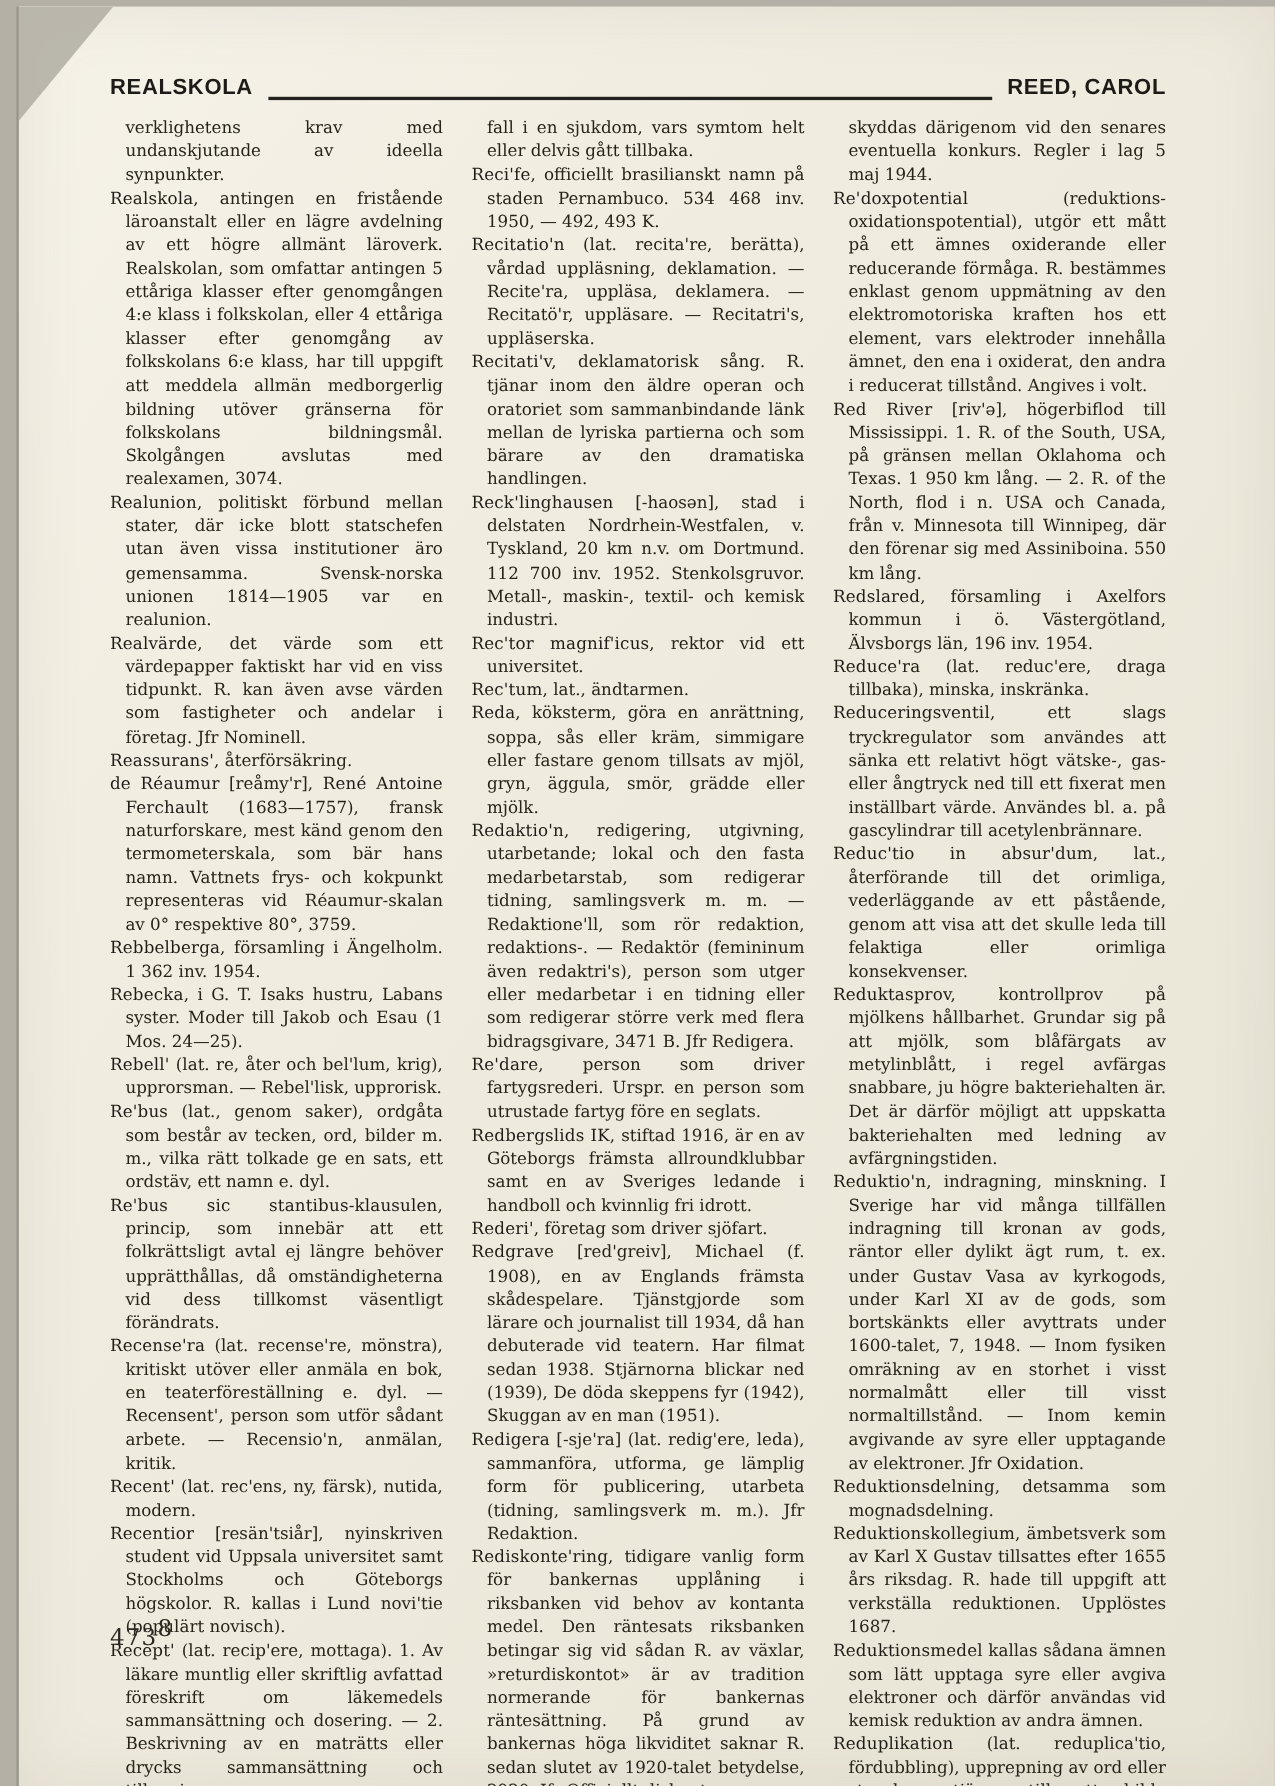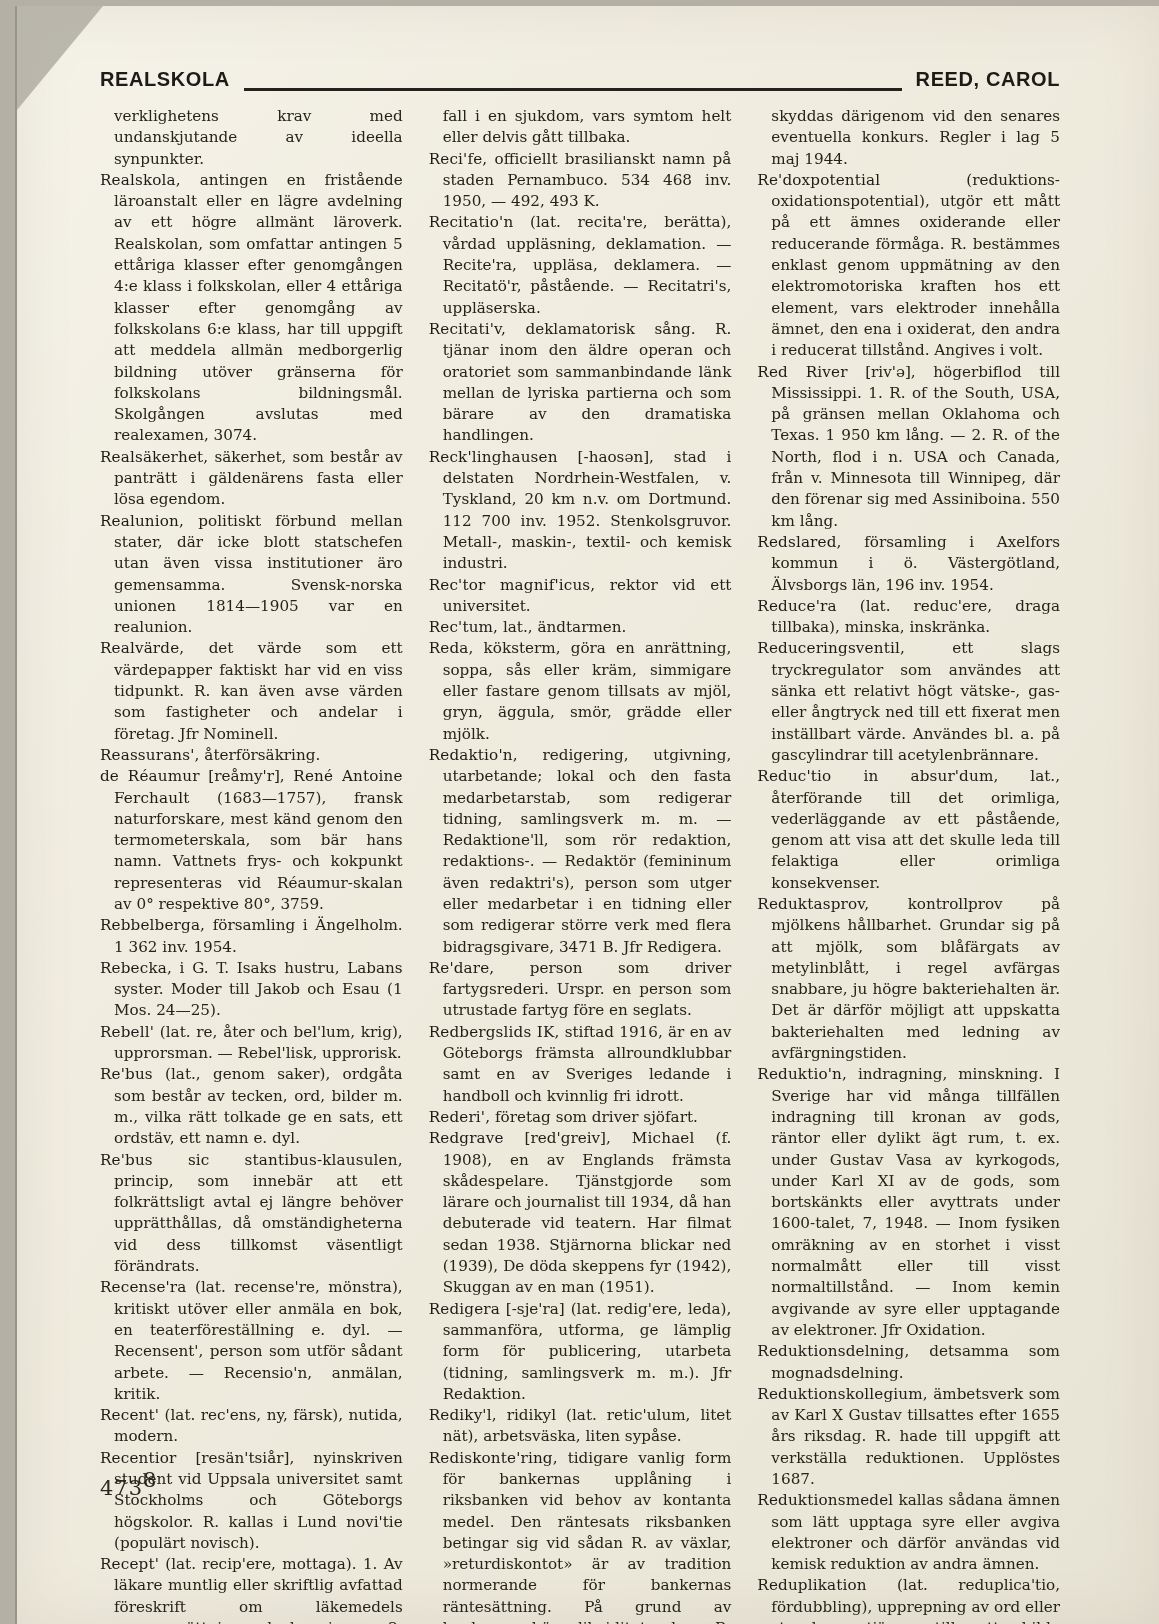--- a/index.html
+++ b/index.html
@@ -62,51 +62,49 @@
 <div class="header">
   <span>REALSKOLA</span>
   <span class="rule"></span>
   <span>REED, CAROL</span>
 </div>
 
 <div class="content">
   <div class="column">
       <p class="entry cont"><span>verklighetens krav med undanskjutande av ideella synpunkter.</span></p>
       <p class="entry"><b>Realskola,</b><span> antingen en fristående läroanstalt eller en lägre avdelning av ett högre allmänt läroverk. Realskolan, som omfattar antingen 5 ettåriga klasser efter genomgången 4:e klass i folkskolan, eller 4 ettåriga klasser efter genomgång av folkskolans 6:e klass, har till uppgift att meddela allmän medborgerlig bildning utöver gränserna för folkskolans bildningsmål. Skolgången avslutas med realexamen, 3074.</span></p>
-      <p class="entry"><b>Realsäkerhet,</b><span> säkerhet, som består av panträtt i gäldenärens fasta eller lösa egendom.</span></p>
       <p class="entry"><b>Realunion,</b><span> politiskt förbund mellan stater, där icke blott statschefen utan även vissa institutioner äro gemensamma. Svensk-norska unionen 1814—1905 var en realunion.</span></p>
       <p class="entry"><b>Realvärde,</b><span> det värde som ett värdepapper faktiskt har vid en viss tidpunkt. R. kan även avse värden som fastigheter och andelar i företag. Jfr Nominell.</span></p>
       <p class="entry"><b>Reassurans',</b><span> återförsäkring.</span></p>
       <p class="entry"><b>de Réaumur</b><span> [reåmy'r], </span><b>René Antoine Ferchault</b><span> (1683—1757), fransk naturforskare, mest känd genom den termometerskala, som bär hans namn. Vattnets frys- och kokpunkt representeras vid Réaumur-skalan av 0° respektive 80°, 3759.</span></p>
       <p class="entry"><b>Rebbelberga,</b><span> församling i Ängelholm. 1&nbsp;362 inv. 1954.</span></p>
       <p class="entry"><b>Rebecka,</b><span> i G. T. Isaks hustru, Labans syster. Moder till Jakob och Esau (1 Mos. 24—25).</span></p>
       <p class="entry"><b>Rebell'</b><span> (lat. re, åter och bel'lum, krig), upprorsman. — Rebel'lisk, upprorisk.</span></p>
       <p class="entry"><b>Re'bus</b><span> (lat., genom saker), ordgåta som består av tecken, ord, bilder m. m., vilka rätt tolkade ge en sats, ett ordstäv, ett namn e. dyl.</span></p>
       <p class="entry"><b>Re'bus sic stantibus-klausulen,</b><span> princip, som innebär att ett folkrättsligt avtal ej längre behöver upprätthållas, då omständigheterna vid dess tillkomst väsentligt förändrats.</span></p>
       <p class="entry"><b>Recense'ra</b><span> (lat. recense're, mönstra), kritiskt utöver eller anmäla en bok, en teaterföreställning e. dyl. — Recensent', person som utför sådant arbete. — Recensio'n, anmälan, kritik.</span></p>
       <p class="entry"><b>Recent'</b><span> (lat. rec'ens, ny, färsk), nutida, modern.</span></p>
       <p class="entry"><b>Recentior</b><span> [resän'tsiår], nyinskriven student vid Uppsala universitet samt Stockholms och Göteborgs högskolor. R. kallas i Lund novi'tie (populärt novisch).</span></p>
       <p class="entry"><b>Recept'</b><span> (lat. recip'ere, mottaga). 1. Av läkare muntlig eller skriftlig avfattad föreskrift om läkemedels sammansättning och dosering. — 2. Beskrivning av en maträtts eller drycks sammansättning och tillagning.</span></p>
     </div>
   <div class="column">
       <p class="entry cont"><span>fall i en sjukdom, vars symtom helt eller delvis gått tillbaka.</span></p>
       <p class="entry"><b>Reci'fe,</b><span> officiellt brasilianskt namn på staden Pernambuco. 534&nbsp;468 inv. 1950, — 492, 493 K.</span></p>
-      <p class="entry"><b>Recitatio'n</b><span> (lat. recita're, berätta), vårdad uppläsning, deklamation. — Recite'ra, uppläsa, deklamera. — Recitatö'r, påstående. — Recitatri's, uppläserska.</span></p>
+      <p class="entry"><b>Recitatio'n</b><span> (lat. recita're, berätta), vårdad uppläsning, deklamation. — Recite'ra, uppläsa, deklamera. — Recitatö'r, uppläsare. — Recitatri's, uppläserska.</span></p>
       <p class="entry"><b>Recitati'v,</b><span> deklamatorisk sång. R. tjänar inom den äldre operan och oratoriet som sammanbindande länk mellan de lyriska partierna och som bärare av den dramatiska handlingen.</span></p>
       <p class="entry"><b>Reck'linghausen</b><span> [-haosən], stad i delstaten Nordrhein-Westfalen, v. Tyskland, 20 km n.v. om Dortmund. 112&nbsp;700 inv. 1952. Stenkolsgruvor. Metall-, maskin-, textil- och kemisk industri.</span></p>
       <p class="entry"><b>Rec'tor magnif'icus,</b><span> rektor vid ett universitet.</span></p>
       <p class="entry"><b>Rec'tum,</b><span> lat., ändtarmen.</span></p>
       <p class="entry"><b>Reda,</b><span> köksterm, göra en anrättning, soppa, sås eller kräm, simmigare eller fastare genom tillsats av mjöl, gryn, äggula, smör, grädde eller mjölk.</span></p>
       <p class="entry"><b>Redaktio'n,</b><span> redigering, utgivning, utarbetande; lokal och den fasta medarbetarstab, som redigerar tidning, samlingsverk m. m. — Redaktione'll, som rör redaktion, redaktions-. — Redaktör (femininum även redaktri's), person som utger eller medarbetar i en tidning eller som redigerar större verk med flera bidragsgivare, 3471&nbsp;B. Jfr Redigera.</span></p>
       <p class="entry"><b>Re'dare,</b><span> person som driver fartygsrederi. Urspr. en person som utrustade fartyg före en seglats.</span></p>
       <p class="entry"><b>Redbergslids IK,</b><span> stiftad 1916, är en av Göteborgs främsta allroundklubbar samt en av Sveriges ledande i handboll och kvinnlig fri idrott.</span></p>
       <p class="entry"><b>Rederi',</b><span> företag som driver sjöfart.</span></p>
       <p class="entry"><b>Redgrave</b><span> [red'greiv], </span><b>Michael</b><span> (f. 1908), en av Englands främsta skådespelare. Tjänstgjorde som lärare och journalist till 1934, då han debuterade vid teatern. Har filmat sedan 1938. Stjärnorna blickar ned (1939), De döda skeppens fyr (1942), Skuggan av en man (1951).</span></p>
       <p class="entry"><b>Redigera</b><span> [-sje'ra] (lat. redig'ere, leda), sammanföra, utforma, ge lämplig form för publicering, utarbeta (tidning, samlingsverk m. m.). Jfr Redaktion.</span></p>
-      <p class="entry"><b>Rediky'l,</b><span> ridikyl (lat. retic'ulum, litet nät), arbetsväska, liten sypåse.</span></p>
       <p class="entry"><b>Rediskonte'ring,</b><span> tidigare vanlig form för bankernas upplåning i riksbanken vid behov av kontanta medel. Den räntesats riksbanken betingar sig vid sådan R. av växlar, »returdiskontot» är av tradition normerande för bankernas räntesättning. På grund av bankernas höga likviditet saknar R. sedan slutet av 1920-talet betydelse, 2920. Jfr Officiellt diskonto.</span></p>
     </div>
   <div class="column">
       <p class="entry cont"><span>skyddas därigenom vid den senares eventuella konkurs. Regler i lag 5 maj 1944.</span></p>
       <p class="entry"><b>Re'doxpotential</b><span> (reduktions-oxidationspotential), utgör ett mått på ett ämnes oxiderande eller reducerande förmåga. R. bestämmes enklast genom uppmätning av den elektromotoriska kraften hos ett element, vars elektroder innehålla ämnet, den ena i oxiderat, den andra i reducerat tillstånd. Angives i volt.</span></p>
       <p class="entry"><b>Red River</b><span> [riv'ə], högerbiflod till Mississippi. 1. R. of the South, USA, på gränsen mellan Oklahoma och Texas. 1&nbsp;950 km lång. — 2. R. of the North, flod i n. USA och Canada, från v. Minnesota till Winnipeg, där den förenar sig med Assiniboina. 550 km lång.</span></p>
       <p class="entry"><b>Redslared,</b><span> församling i Axelfors kommun i ö. Västergötland, Älvsborgs län, 196 inv. 1954.</span></p>
       <p class="entry"><b>Reduce'ra</b><span> (lat. reduc'ere, draga tillbaka), minska, inskränka.</span></p>
       <p class="entry"><b>Reduceringsventil,</b><span> ett slags tryckregulator som användes att sänka ett relativt högt vätske-, gas- eller ångtryck ned till ett fixerat men inställbart värde. Användes bl. a. på gascylindrar till acetylenbrännare.</span></p>
       <p class="entry"><b>Reduc'tio in absur'dum,</b><span> lat., återförande till det orimliga, vederläggande av ett påstående, genom att visa att det skulle leda till felaktiga eller orimliga konsekvenser.</span></p>

